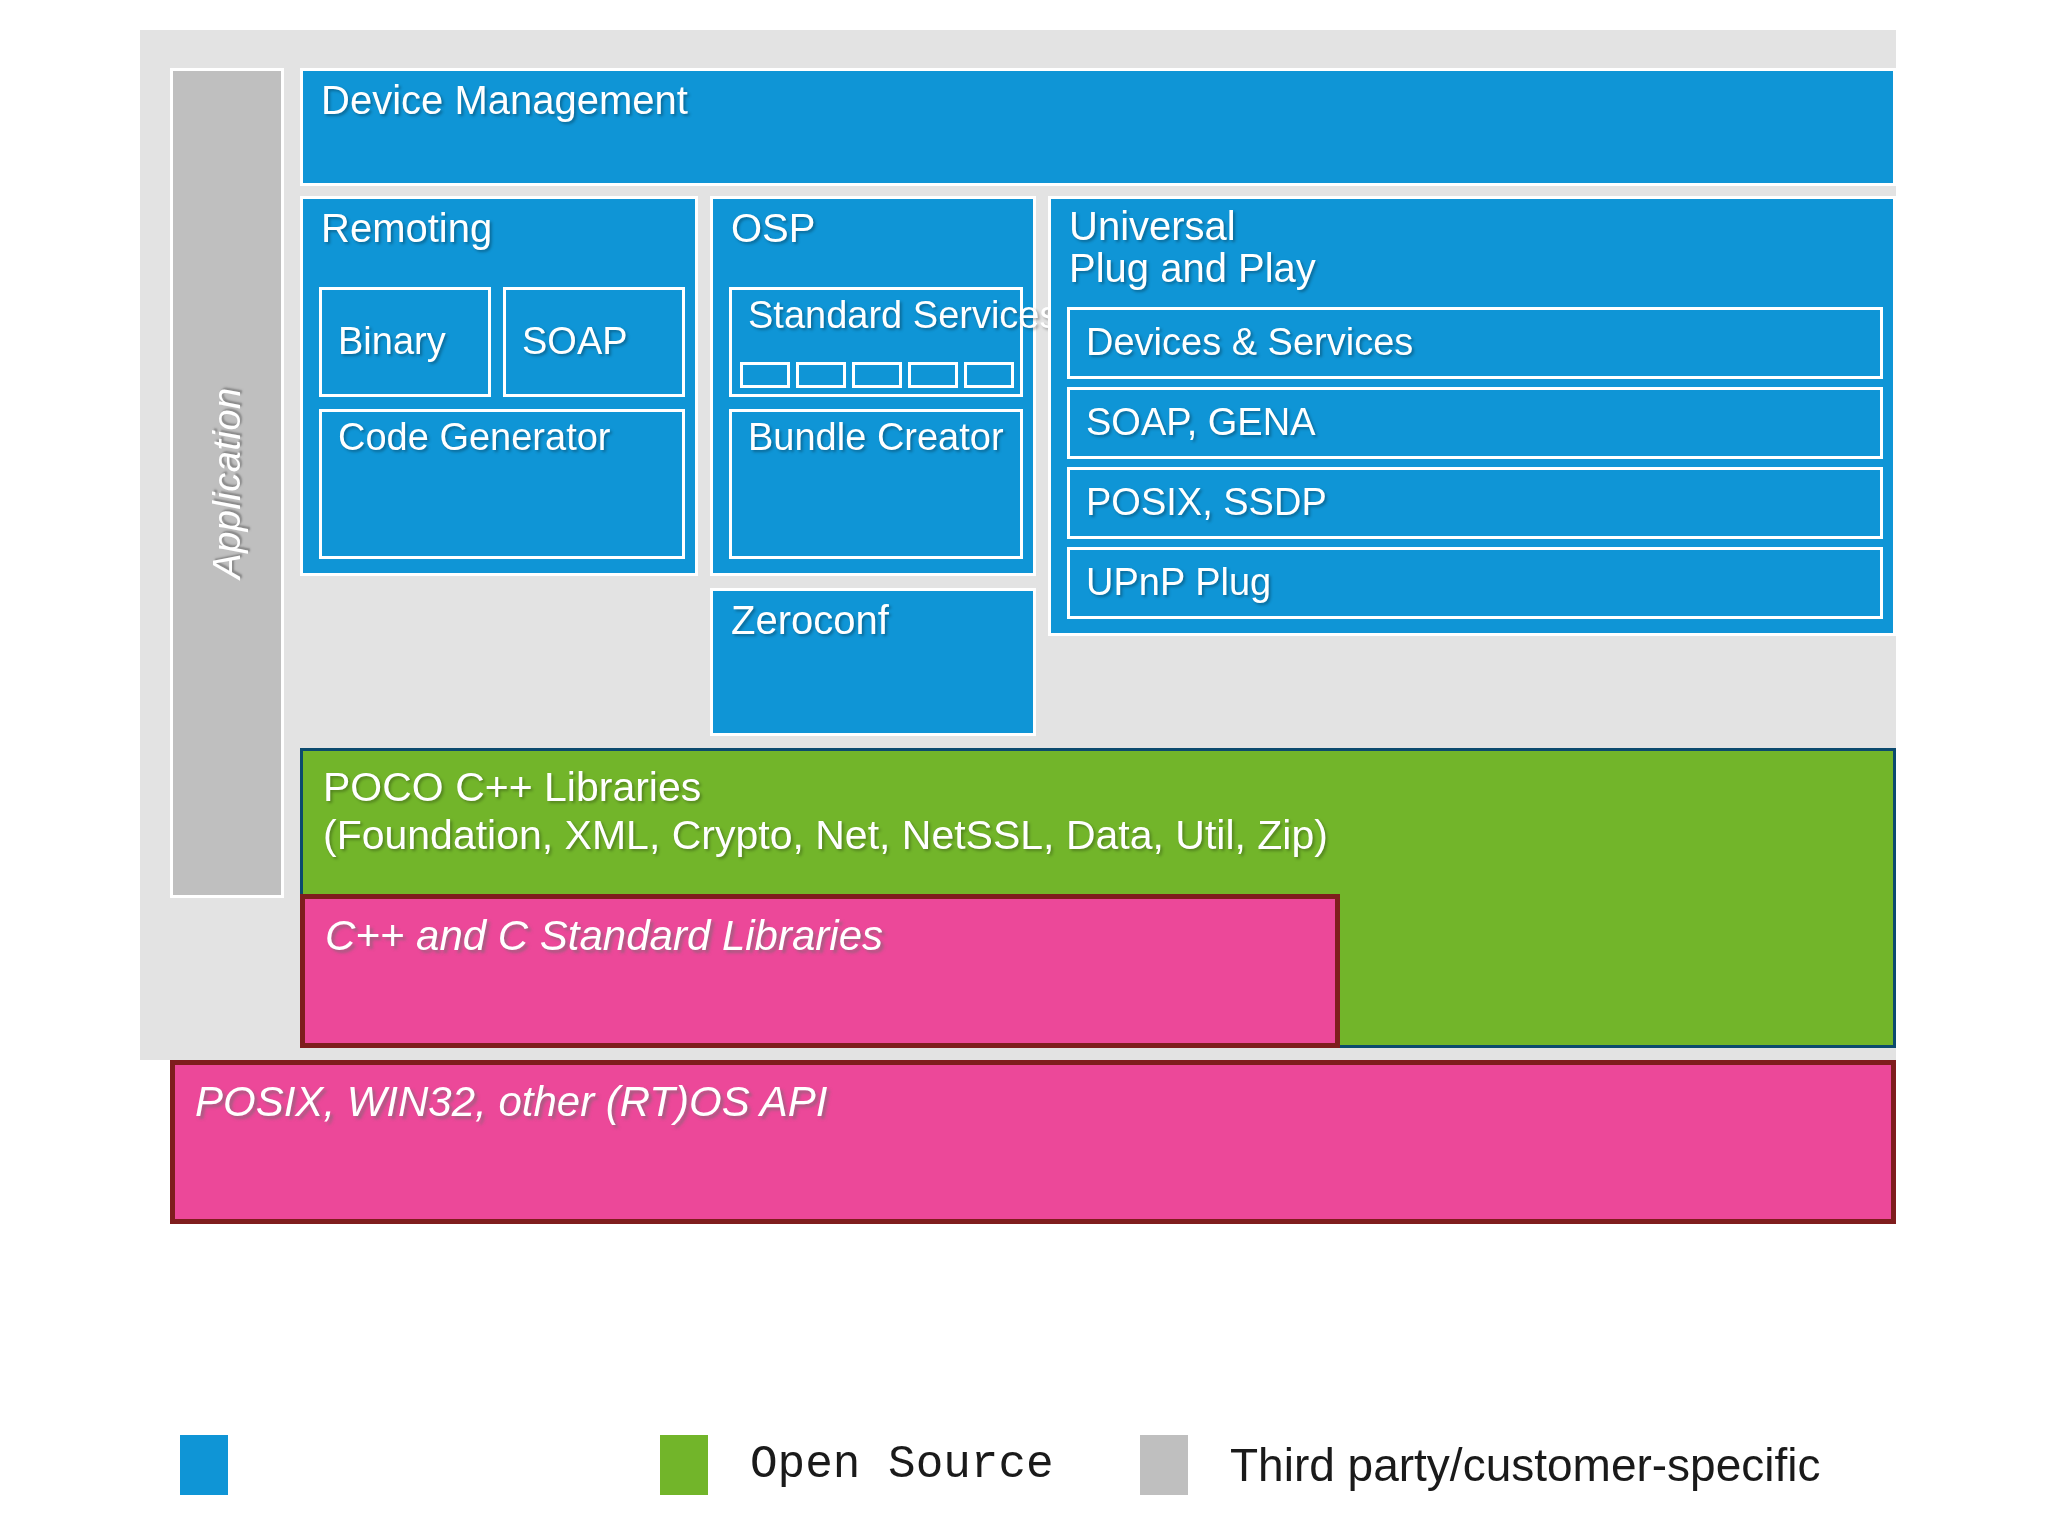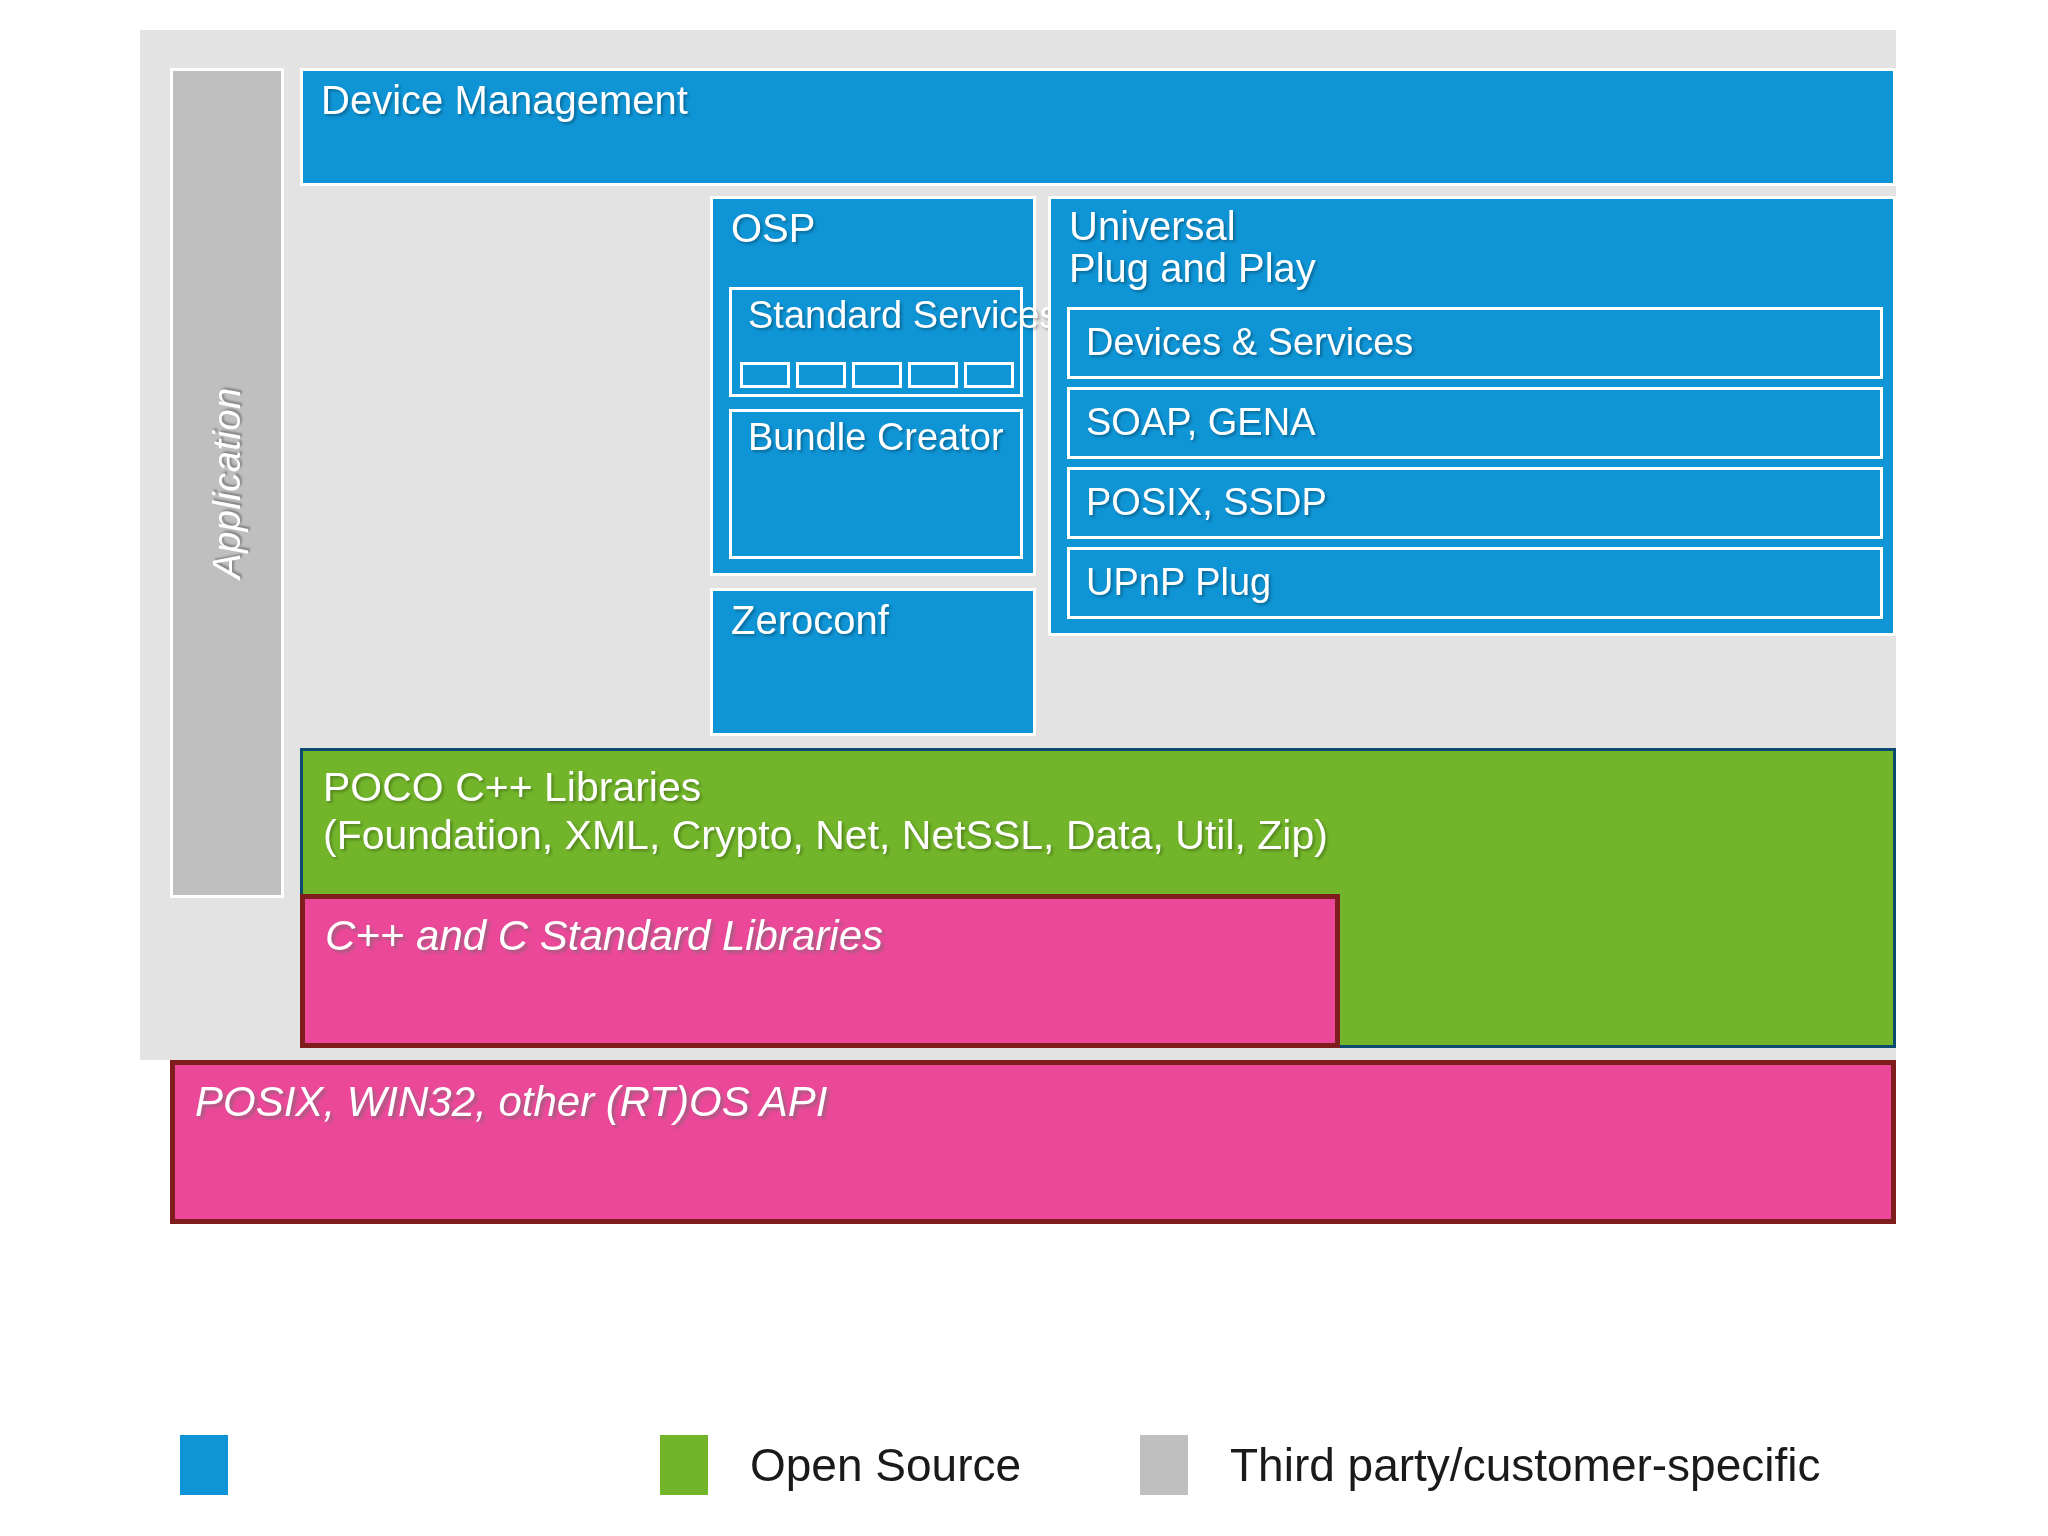--- a/index.html
+++ b/index.html
@@ -149,20 +149,33 @@
   <div class="outer-frame"></div>
 
   <div class="app-strip">
     <span class="vlabel">Application</span>
   </div>
 
   <div class="blue" style="left:300px; top:68px; width:1596px; height:118px;">
     <span class="tile-title">Device Management</span>
   </div>
 
+  <div class="blue" style="left:300px; top:196px; width:398px; height:380px;">
+    <span class="tile-title">Remoting</span>
+
+    <div class="subbox centered" style="left:16px; top:88px; width:172px; height:110px;">
+      <span>Binary</span>
+    </div>
+    <div class="subbox centered" style="left:200px; top:88px; width:182px; height:110px;">
+      <span>SOAP</span>
+    </div>
+    <div class="subbox" style="left:16px; top:210px; width:366px; height:150px;">
+      <span>Code Generator</span>
+    </div>
+  </div>
 
   <div class="blue" style="left:710px; top:196px; width:326px; height:380px;">
     <span class="tile-title">OSP</span>
 
     <div class="subbox" style="left:16px; top:88px; width:294px; height:110px;">
       <span>Standard Services</span>
       <div class="mini" style="left:8px;  bottom:6px; width:50px; height:26px;"></div>
       <div class="mini" style="left:64px; bottom:6px; width:50px; height:26px;"></div>
       <div class="mini" style="left:120px;bottom:6px; width:50px; height:26px;"></div>
       <div class="mini" style="left:176px;bottom:6px; width:50px; height:26px;"></div>
@@ -208,21 +221,21 @@
   <div class="gray" style="left:170px; top:1060px; width:1726px; height:164px;">
     <span class="block-text italic">POSIX, WIN32, other (RT)OS API</span>
   </div>
 
   <div class="legend">
 
     <div class="legend-item" style="left:40px;">
       <span class="legend-swatch" style="background:#0f95d6;"></span>
     </div>
 
-    <div class="legend-item" style="left:520px;">
+    <div class="legend-item" style="left:520px;font-family:Liberation Mono, monospace;">
       <span class="legend-swatch" style="background:#72b52a;"></span>
       <span class="legend-label">Open Source</span>
     </div>
 
     <div class="legend-item" style="left:1000px;">
       <span class="legend-swatch" style="background:#bfbfbf;"></span>
       <span class="legend-label">Third party/customer-specific</span>
     </div>
 
   </div>

